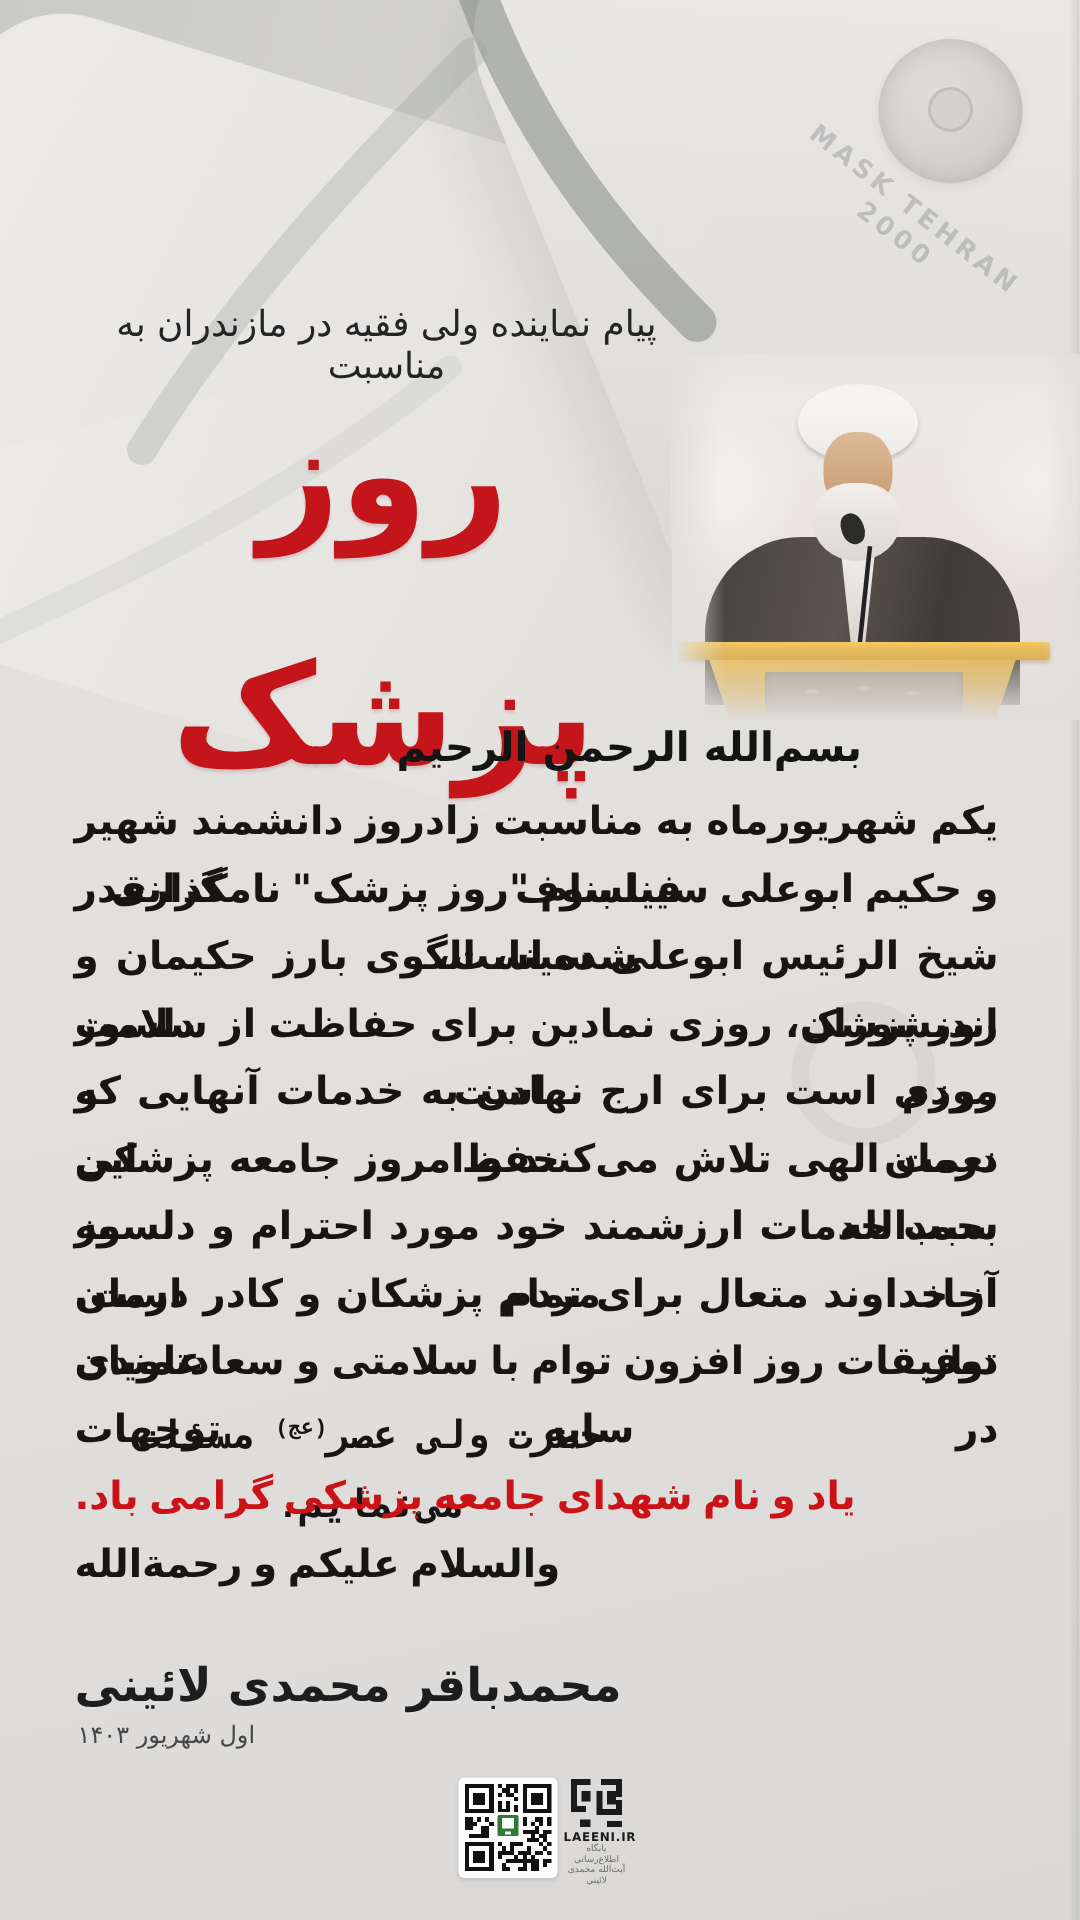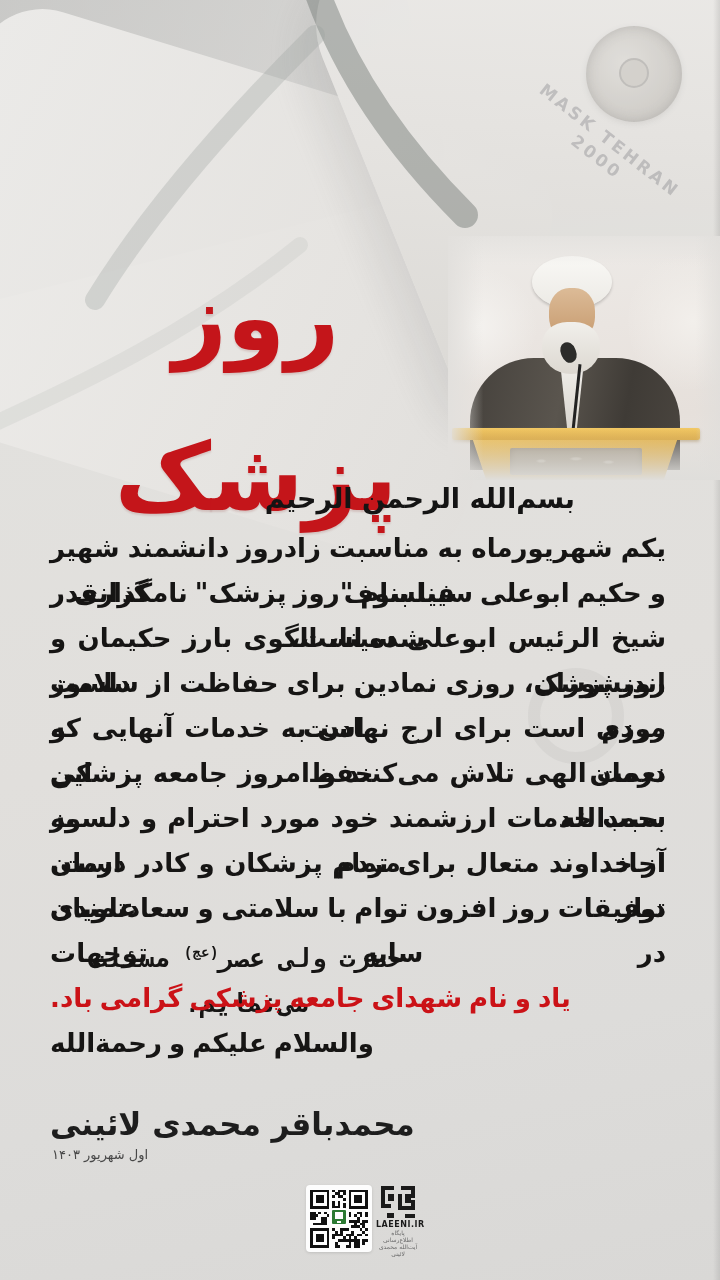--- a/index.html
+++ b/index.html
@@ -93,21 +93,21 @@
   .l-fill{text-align:justify; text-align-last:justify; text-justify:inter-word;}
   .l-center{text-align:center;}
   .l-left{text-align:left;}
   .l-close{width:64%; margin-left:auto; margin-right:auto; text-align:center;}
   .l-close{margin-right:auto; margin-left:0;font-family:Liberation Mono, monospace;}
   .sup{font-size:.55em; vertical-align:super;}
   .memorial{color:#cb1217;}
   .sig-name{position:absolute; left:50px; top:1106px; width:400px; text-align:left;
     font-size:31px; font-weight:bold; color:#1d1d1d; direction:rtl;}
   .sig-date{position:absolute; left:52px; top:1147px; width:300px; text-align:left;
-    font-size:13px; color:#474747; direction:rtl;}
+    font-size:16px; color:#474747; direction:rtl;}
   
   .qr-card{position:absolute; left:306px; top:1185px; width:66px; height:67px;
     background:#fdfdfd; border-radius:4px; padding:4px; box-shadow:0 1px 3px rgba(0,0,0,.12);}
   .qr-emblem{position:absolute; left:330px; top:1208px; width:18px; height:18px;
     background:#2c7a33; border-radius:3px; border:2px solid #fff;}
   .qr-emblem .inner{position:absolute; left:3px; top:2px; width:8px; height:7px; background:#fff;}
   .qr-emblem .core{position:absolute; left:5px; top:11px; width:4px; height:2px; background:#fff;}
   .logo{position:absolute; left:376px; top:1186px; width:44px; text-align:center; direction:ltr;}
   .logo-mark{display:block; margin:0 auto;}
   .logo-text{display:block; margin-top:2px; font-size:8px; font-weight:bold; color:#1a1a1a;
@@ -149,20 +149,21 @@
     <div class="beard"></div>
     <div class="mic-stand"></div>
     <div class="mic-head"></div>
     <div class="podium-top"></div>
     <div class="podium-body"></div>
     <div class="plaque"></div>
     <div class="plaque-script"></div>
     <div class="ph-fade"></div>
   </div>
 
+  <div class="kicker">پیام نماینده ولی فقیه در مازندران به مناسبت</div>
   <div class="title">روز پزشک</div>
 
 
   <div class="bismillah">بسم‌الله الرحمن الرحیم</div>
 
   <div class="body-block">
     <div class="line l-fill">یکم شهریورماه به مناسبت زادروز دانشمند شهیر و فیلسوف گرانقدر</div>
     <div class="line l-center">حکیم ابوعلی سینا بنام "روز پزشک" نامگذاری شده است،</div>
     <div class="line l-fill">شیخ الرئیس ابوعلی سینا، الگوی بارز حکیمان و اندیشوران دلسوز</div>
     <div class="line l-fill">روز پزشک، روزی نمادین برای حفاظت از سلامت مردم است و</div>

